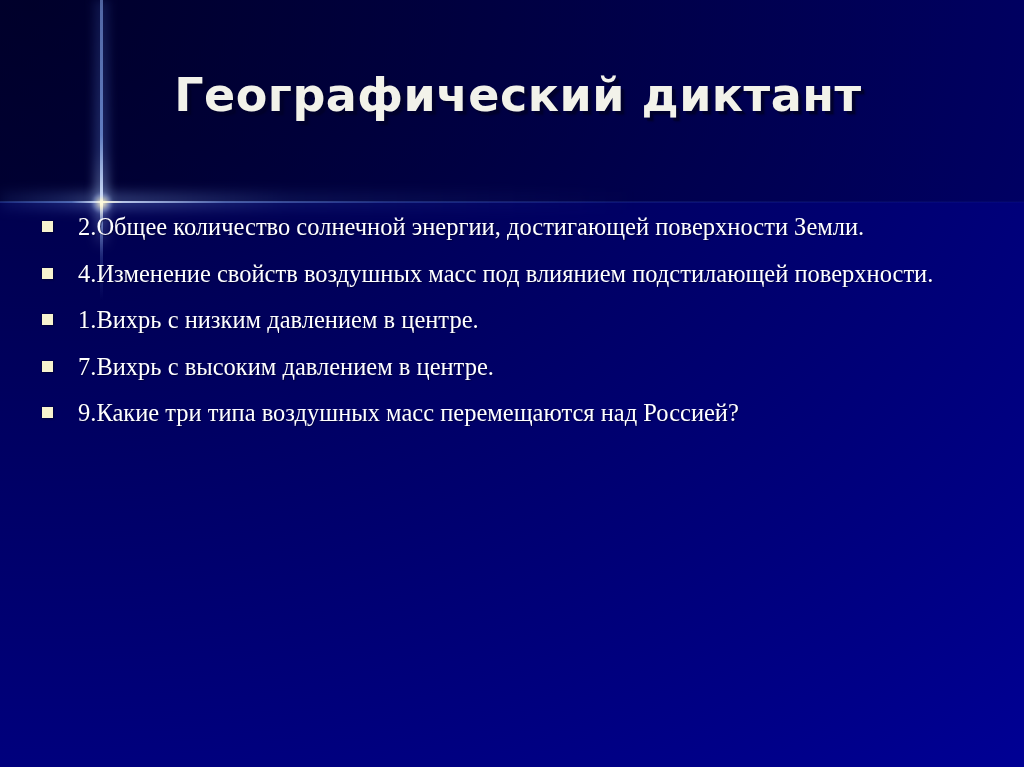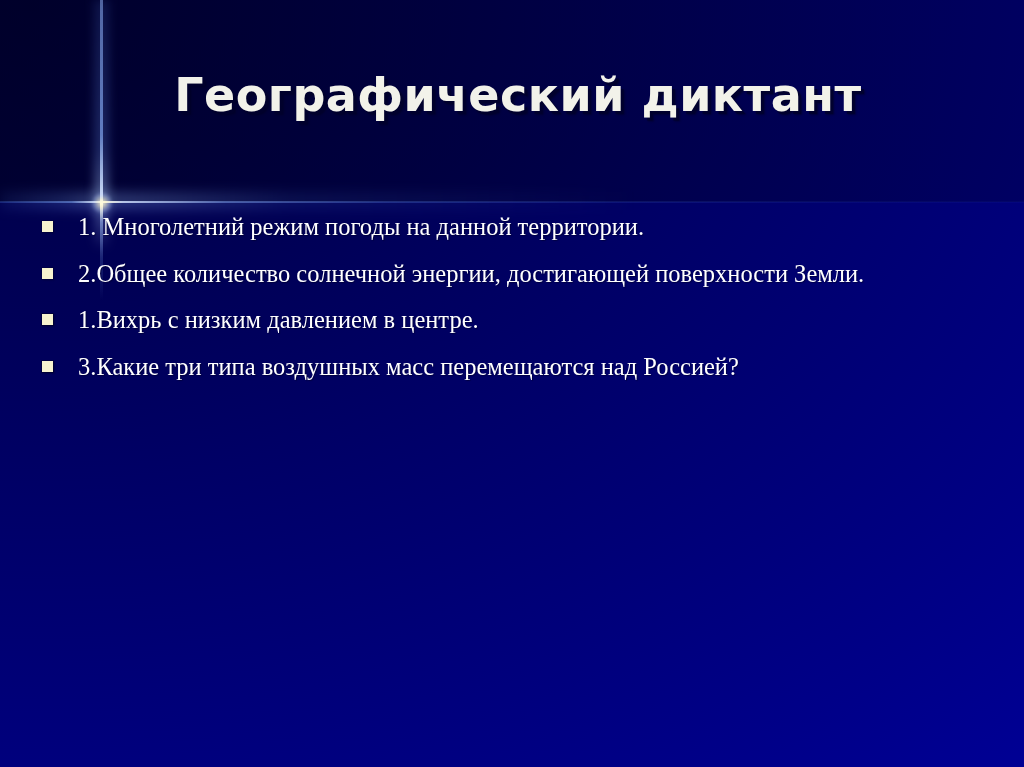--- a/index.html
+++ b/index.html
@@ -186,35 +186,33 @@
   <div class="cross-v-glow"></div>
   <div class="cross-h"></div>
   <div class="cross-v"></div>
   <div class="cross-core"></div>
 
   <div class="title">Географический диктант</div>
 
   <ul class="body-list">
     <li class="li">
       <span class="bullet"></span>
-      <span class="txt">1. Многолетний режим погоды на данной территории.</span>
-    </li>
-    <li class="li">
-      <span class="bullet"></span>
       <span class="txt">2.Общее количество солнечной энергии, достигающей поверхности Земли.</span>
     </li>
     <li class="li">
       <span class="bullet"></span>
+      <span class="txt">4.Изменение свойств воздушных масс под влиянием подстилающей поверхности.</span>
     </li>
     <li class="li">
       <span class="bullet"></span>
       <span class="txt">1.Вихрь с низким давлением в центре.</span>
     </li>
     <li class="li">
       <span class="bullet"></span>
-    </li>
-    <li class="li">
-      <span class="bullet"></span>
-      <span class="txt">3.Какие три типа воздушных масс перемещаются над Россией?</span>
+      <span class="txt">7.Вихрь с высоким давлением в центре.</span>
+    </li>
+    <li class="li">
+      <span class="bullet"></span>
+      <span class="txt">9.Какие три типа воздушных масс перемещаются над Россией?</span>
     </li>
   </ul>
 
 </div>
 
 </body></html>

